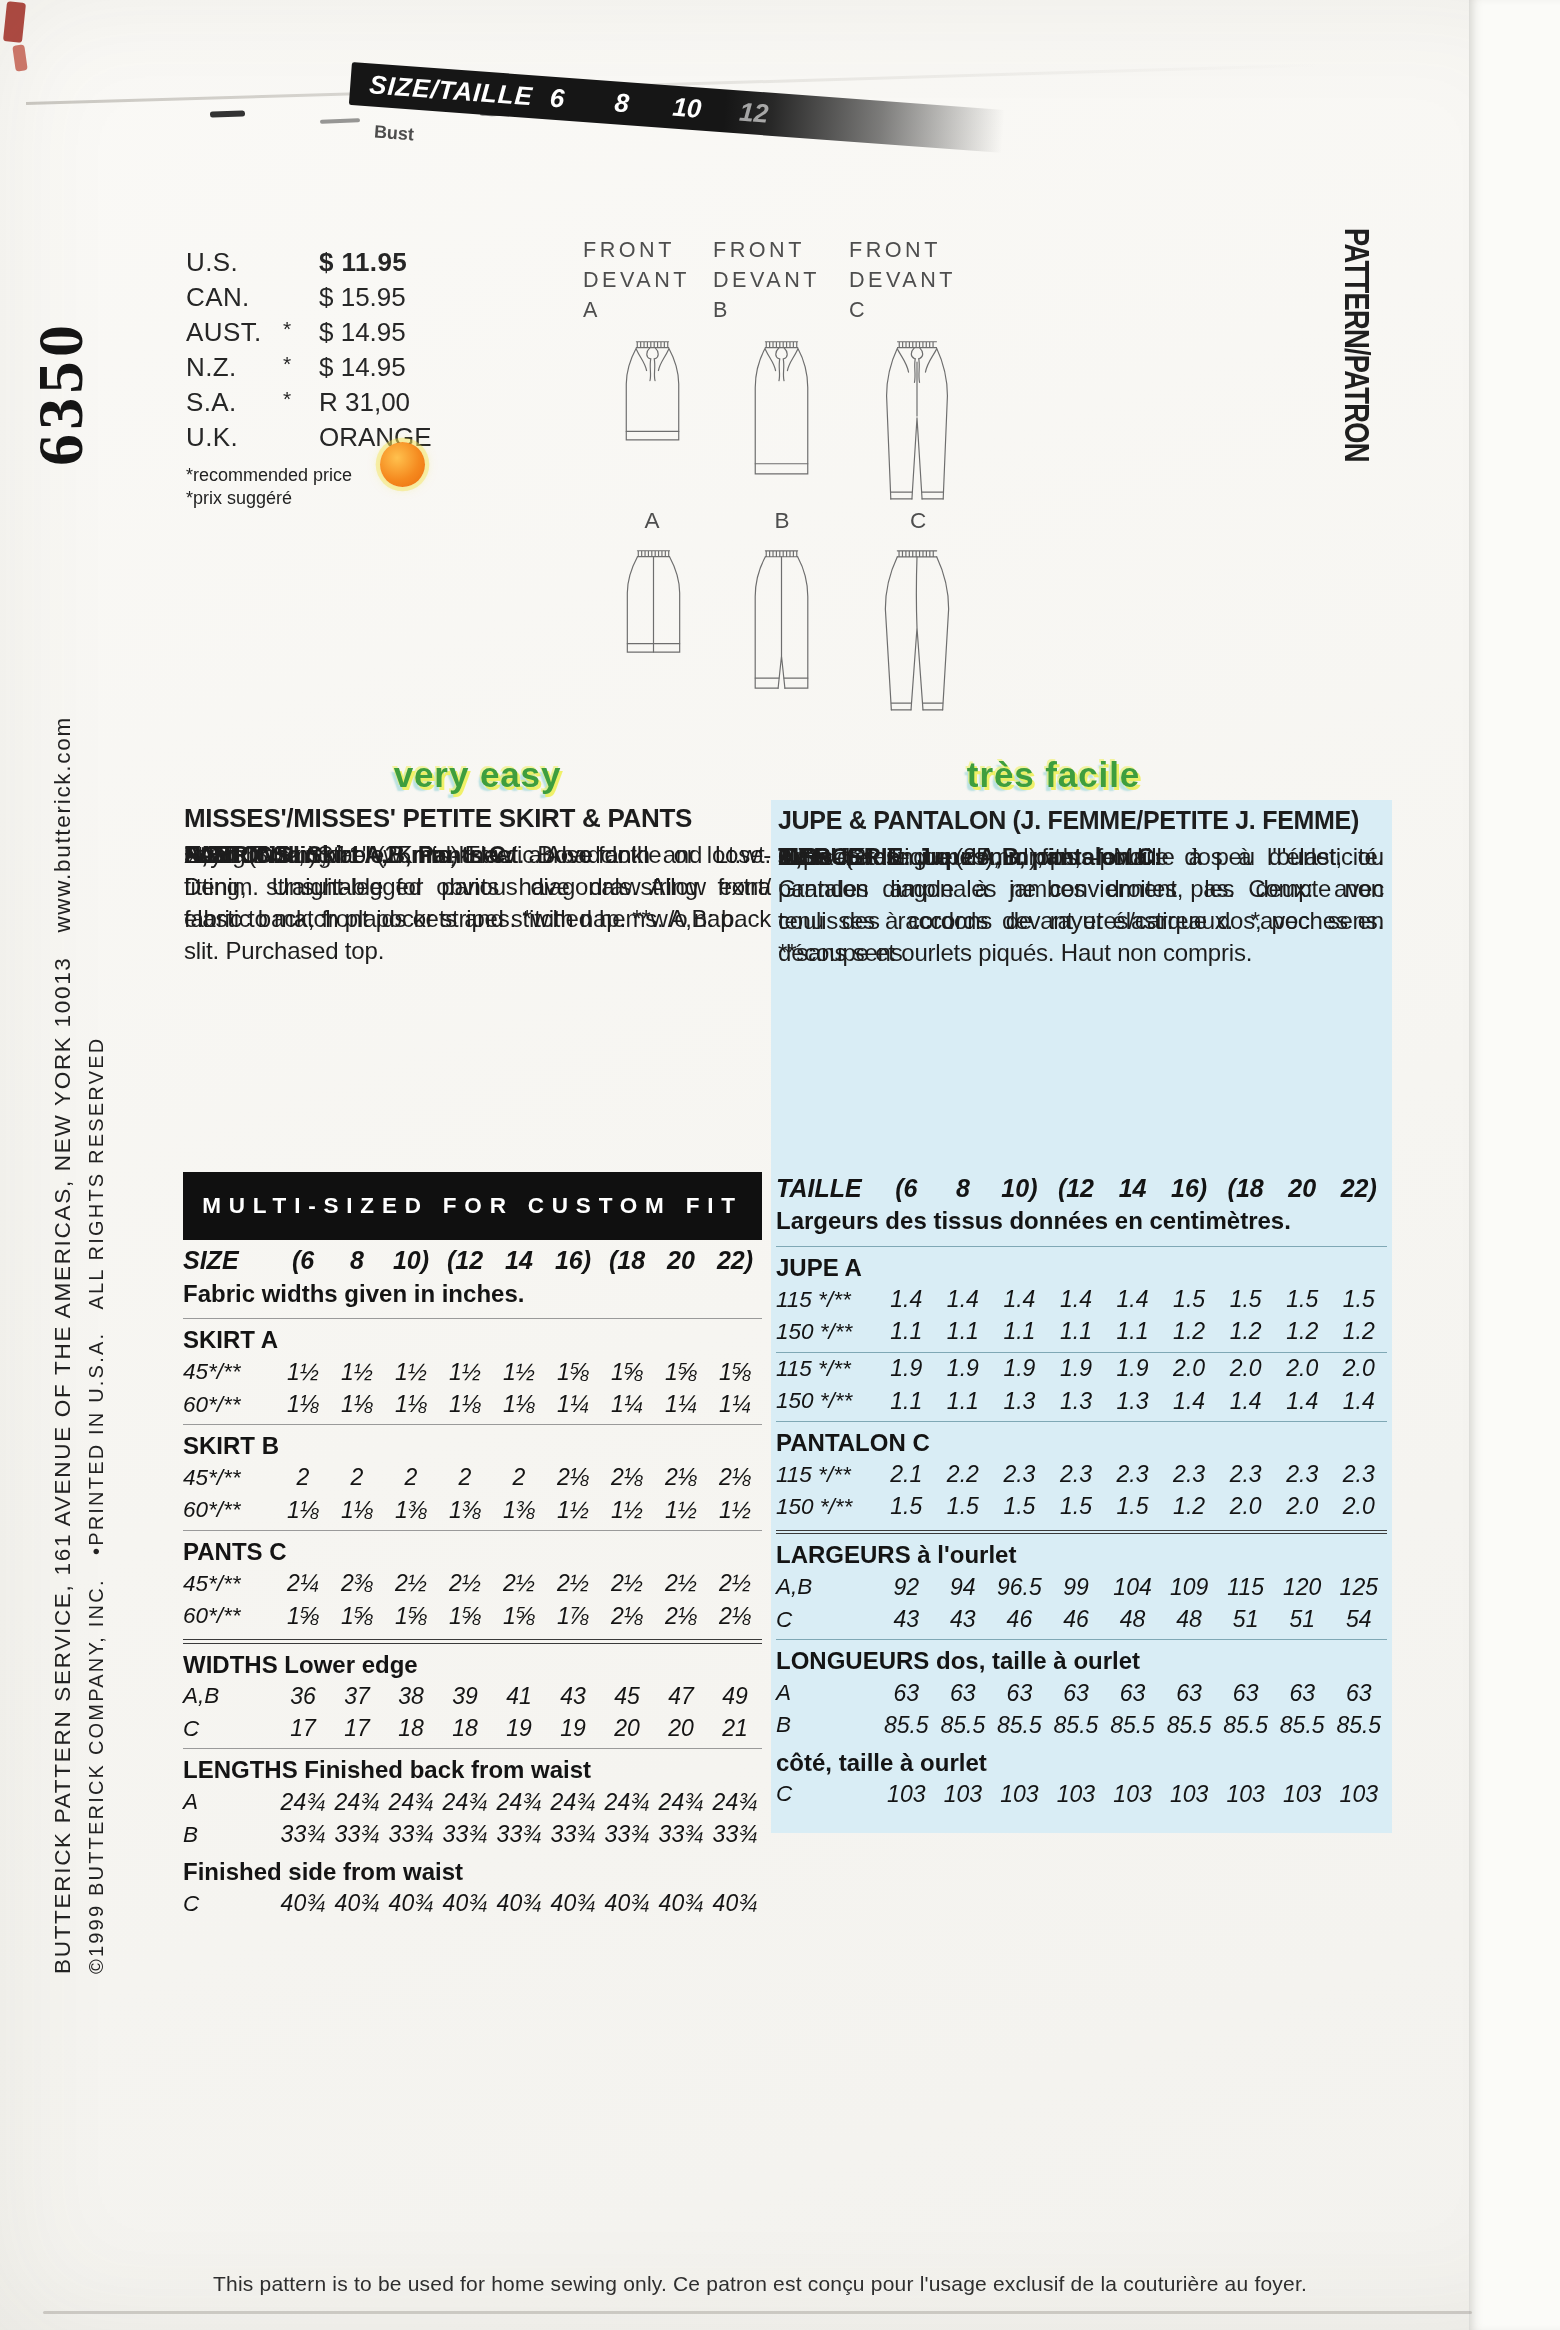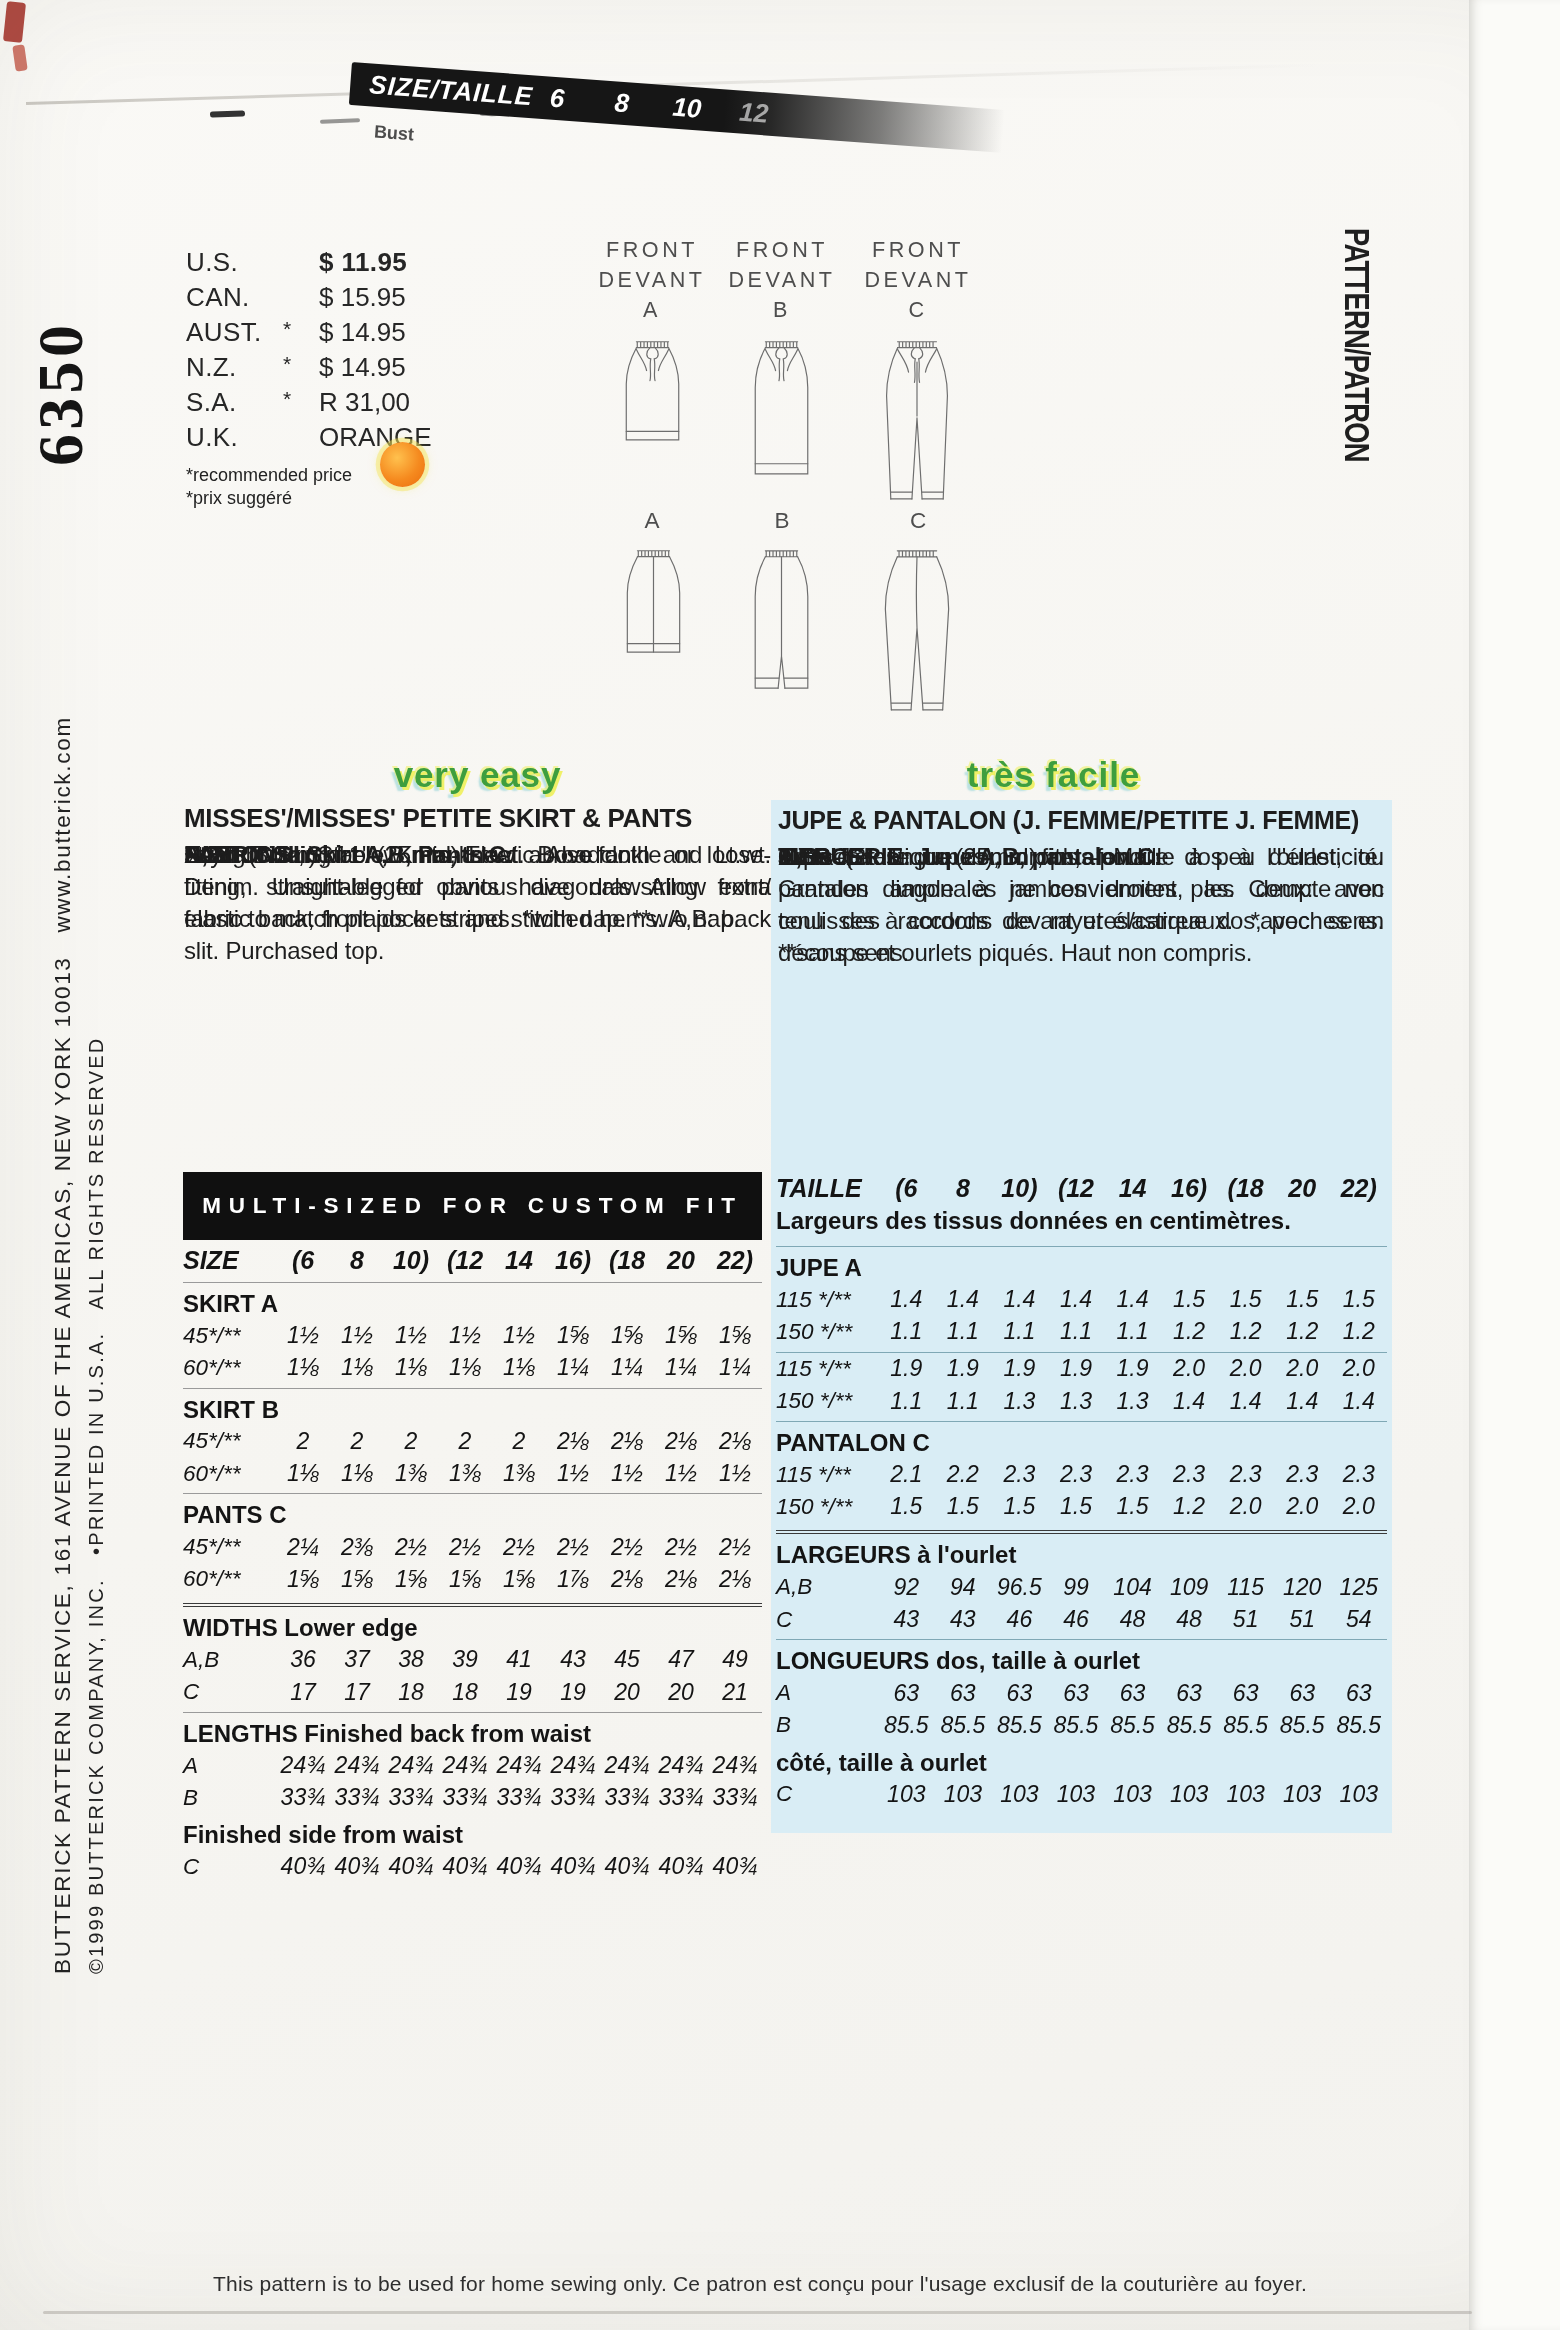--- a/index.html
+++ b/index.html
@@ -47,21 +47,21 @@
   .num6350{left:29px;top:466px;transform:rotate(-90deg);transform-origin:left top;
     font-family:"Liberation Serif",serif;font-weight:700;font-size:64px;letter-spacing:4.3px;color:#151515;line-height:1;}
   .vtext{transform:rotate(-90deg);transform-origin:left top;white-space:pre;color:#222;}
   .v-addr{left:50px;top:1974px;font-size:22.5px;letter-spacing:1.7px;}
   .v-copy{left:85px;top:1974px;font-size:20px;letter-spacing:2.2px;}
   .v-patron{left:1377px;top:228px;transform:rotate(90deg);transform-origin:left top;
     font-size:35px;font-weight:700;color:#1f1f1f;white-space:nowrap;}
   .v-patron-inner{position:static;display:inline-block;transform:scaleX(.78);transform-origin:left top;letter-spacing:-0.9px;}
 
   
-  .view-label{top:235px;width:138px;text-align:center;font-size:21.6px;letter-spacing:3.5px;color:#4e4e4e;line-height:30px;}
+  .view-label{top:235px;width:138px;font-size:21.6px;letter-spacing:3.5px;color:#4e4e4e;line-height:30px;}
   .view-label div{position:static;}
   .vlA{left:583px}.vlB{left:713px}.vlC{left:849px}
   .back-letter{top:508px;width:138px;text-align:center;font-size:22.5px;color:#4e4e4e;}
   .blA{left:583px}.blB{left:713px}.blC{left:849px}
   .draw svg{position:static;display:block;}
   .dfa{left:605px;top:335px}.dfb{left:732px;top:335px}.dfc{left:860px;top:335px}
   .dba{left:606px;top:544px}.dbb{left:733px;top:544px}.dbc{left:860px;top:544px}
 
   
   .heading{top:755px;text-align:center;font-size:35px;font-weight:800;letter-spacing:0.9px;color:#3e9e3e;
@@ -285,20 +285,21 @@
           <div class="t-cell">8</div>
           <div class="t-cell">10)</div>
           <div class="t-cell">(12</div>
           <div class="t-cell">14</div>
           <div class="t-cell">16)</div>
           <div class="t-cell">(18</div>
           <div class="t-cell">20</div>
           <div class="t-cell">22)</div>
         </div>
       </div>
+      <div class="t-note">Fabric widths given in inches.</div>
       <div class="t-rule"></div>
       <div class="t-section">SKIRT A</div>
       <div class="t-row">
         <div class="t-label">45*/**</div>
         <div class="t-cells">
           <div class="t-cell">1½</div>
           <div class="t-cell">1½</div>
           <div class="t-cell">1½</div>
           <div class="t-cell">1½</div>
           <div class="t-cell">1½</div>

